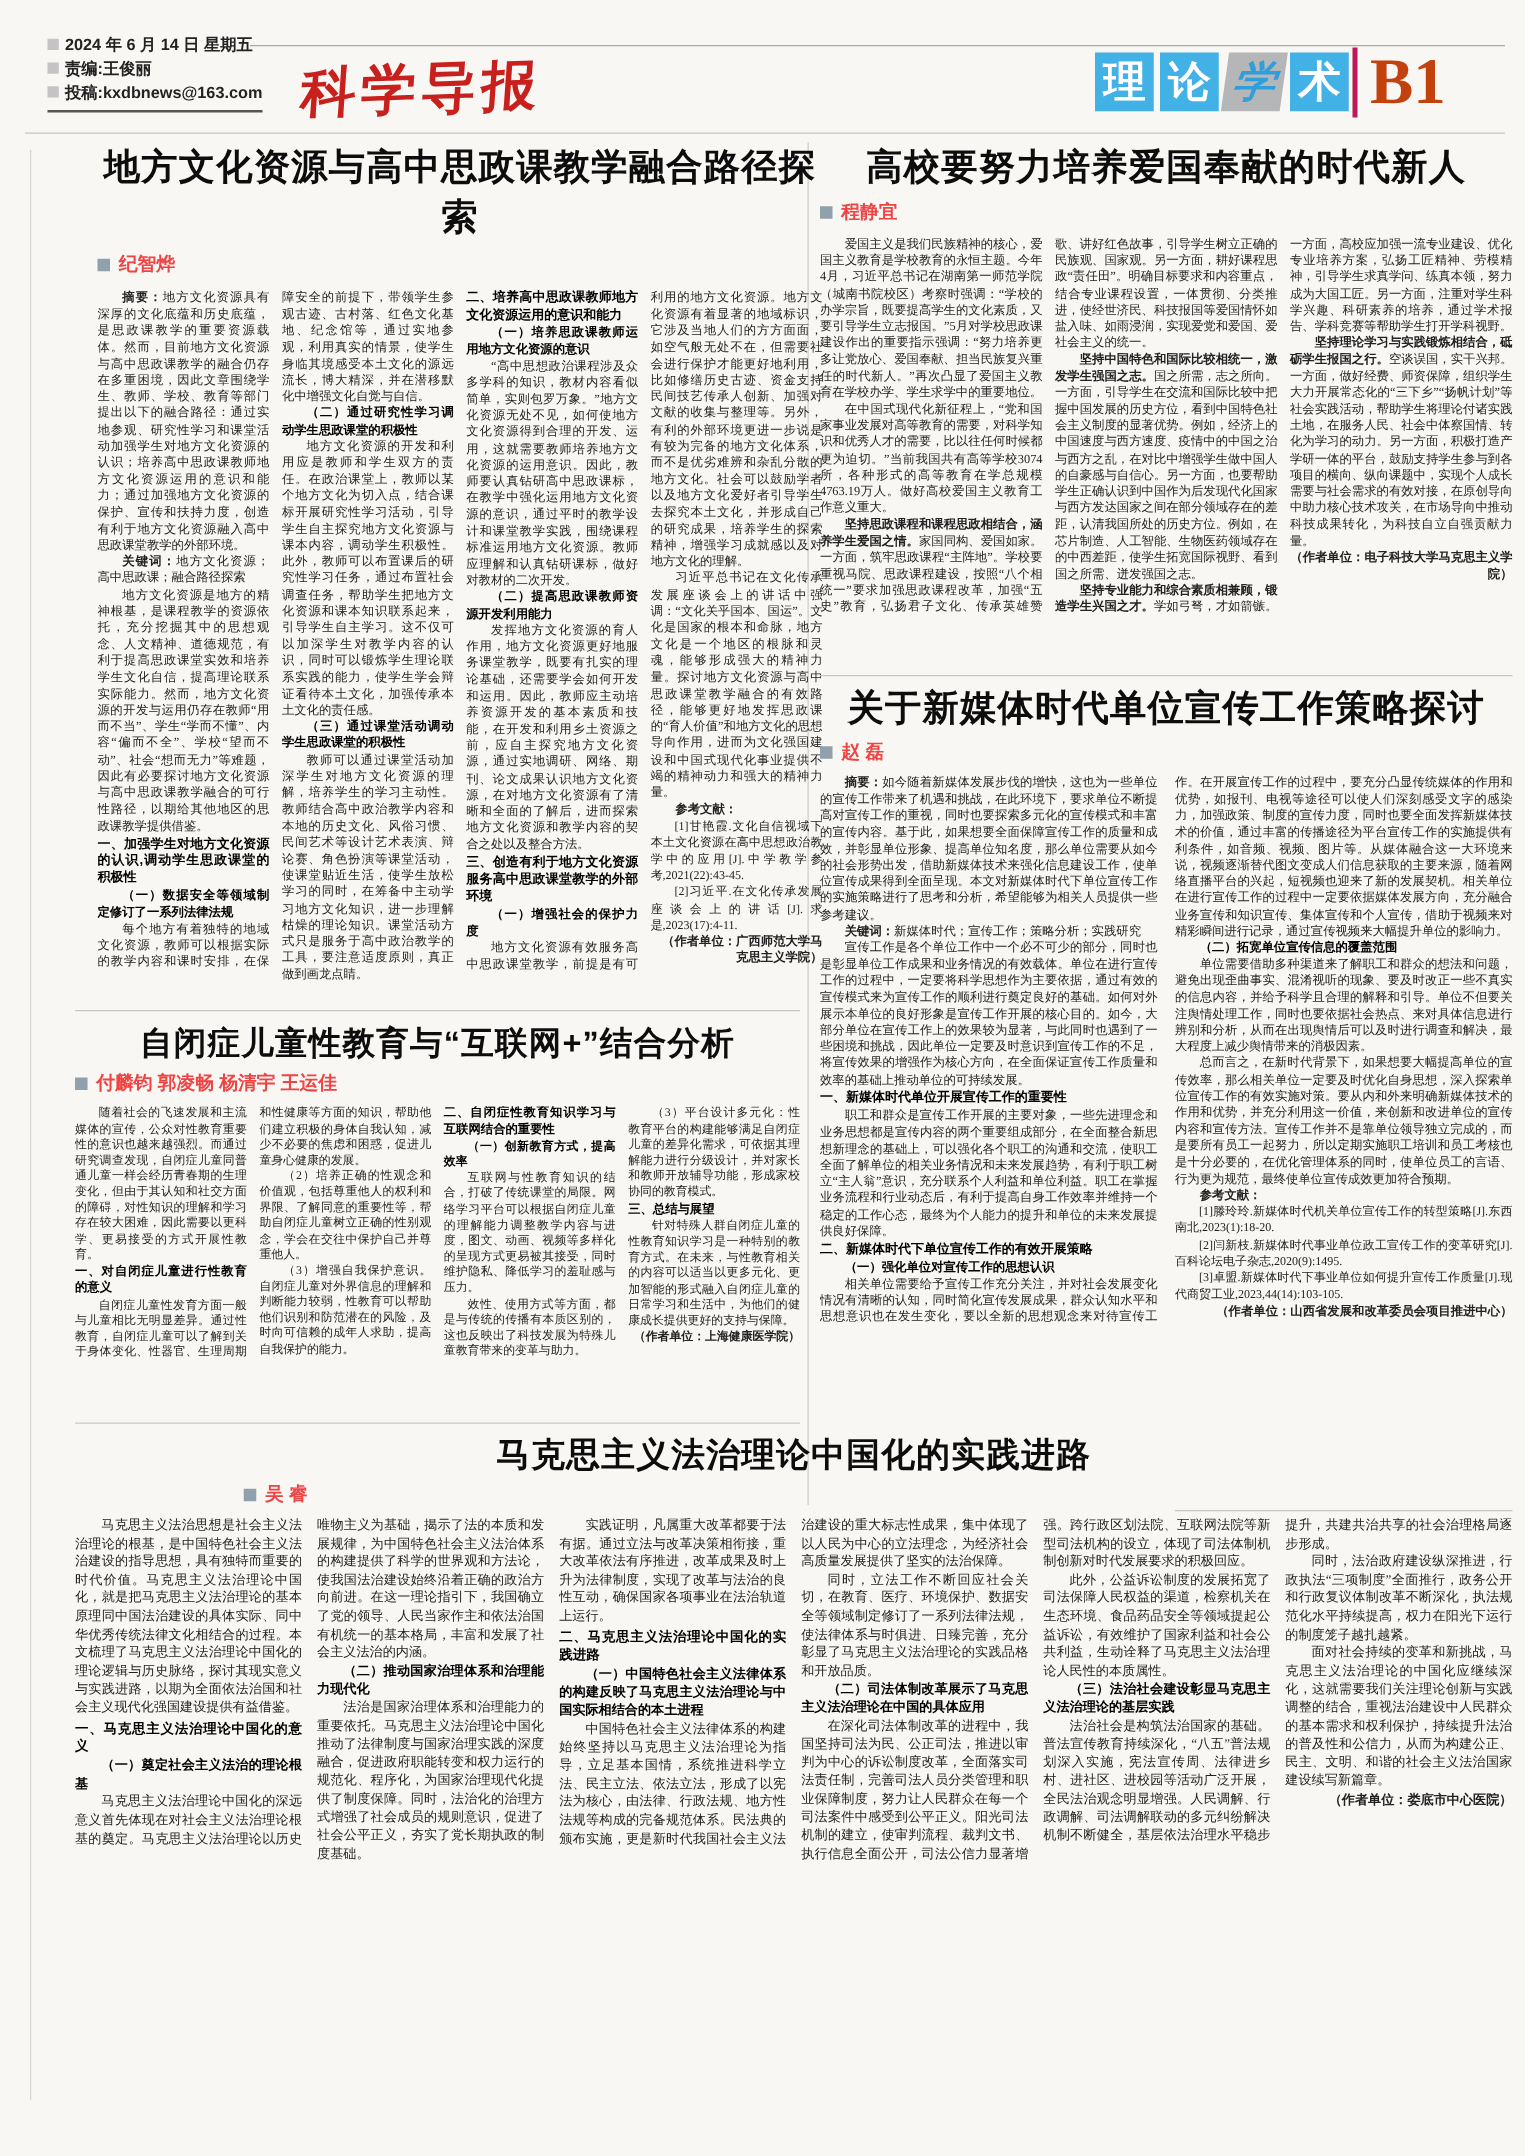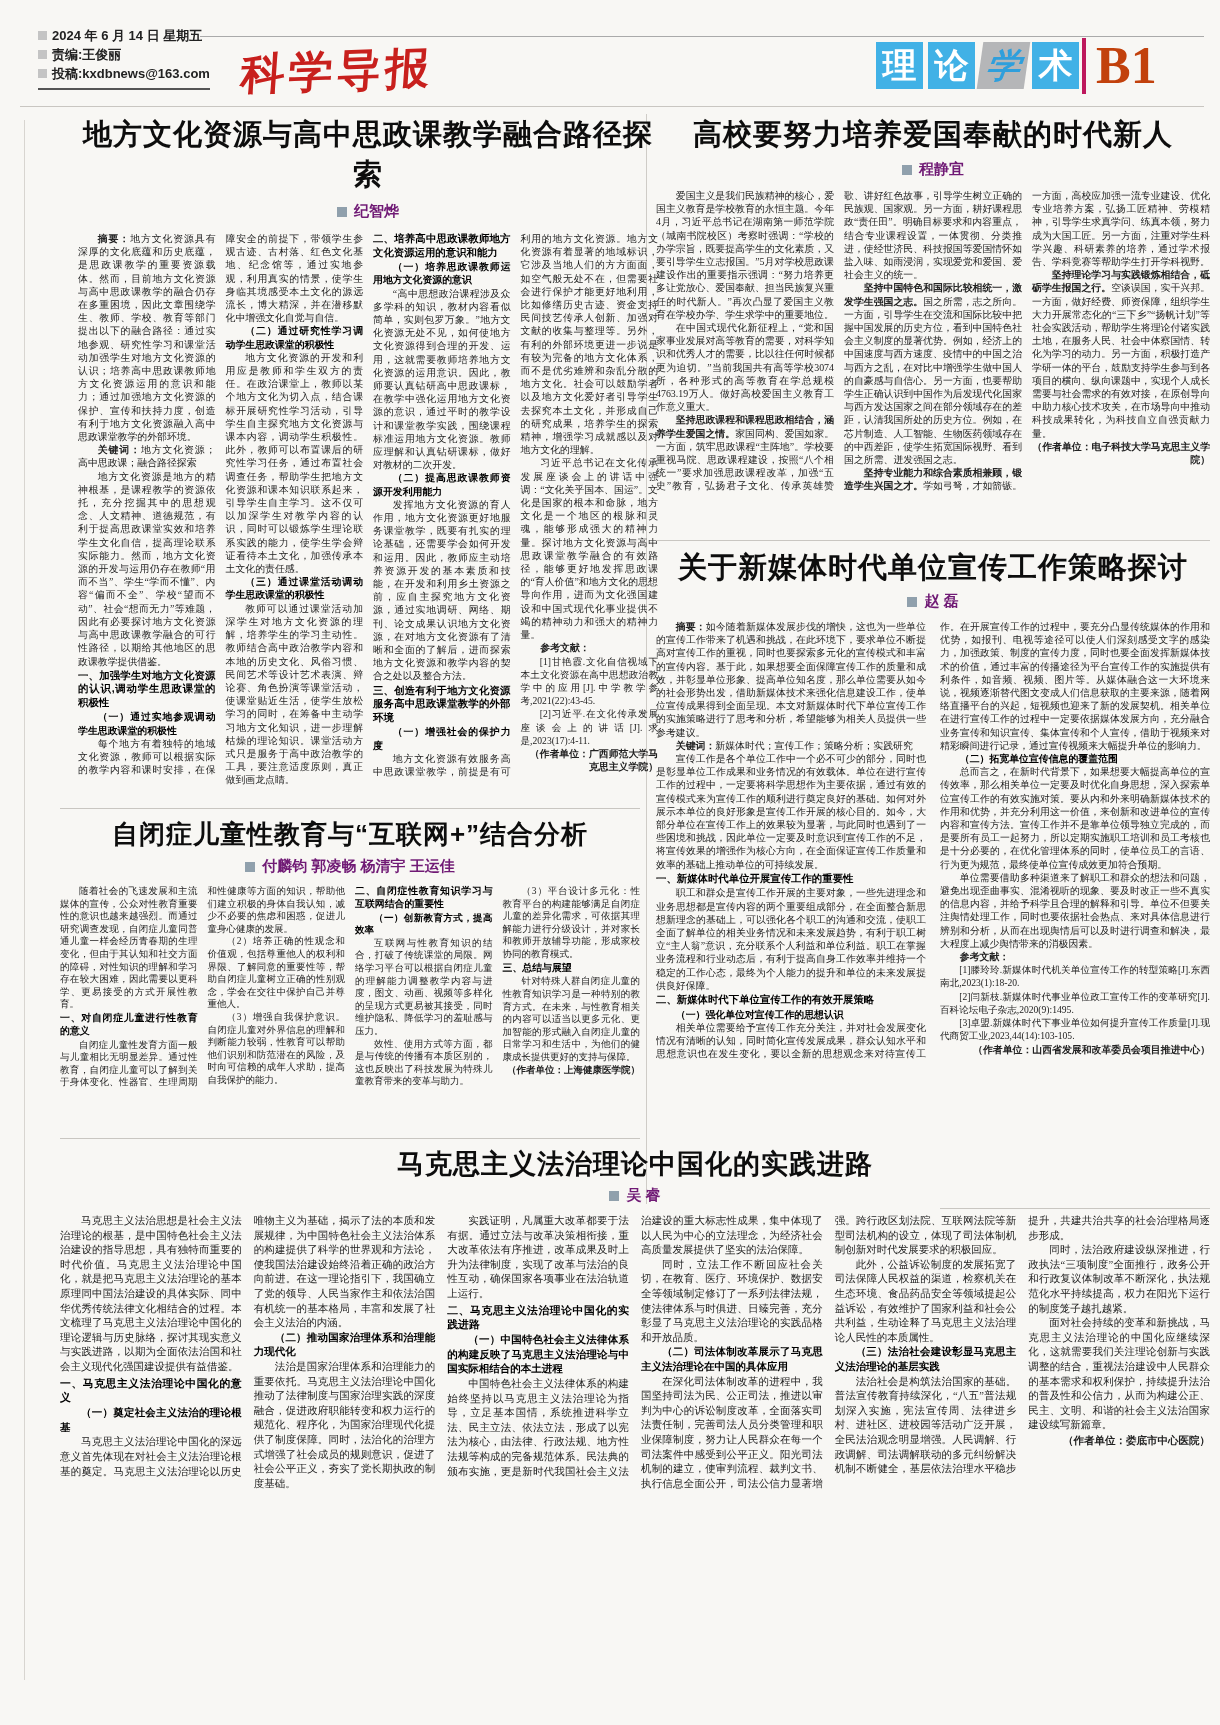--- a/index.html
+++ b/index.html
@@ -14,21 +14,21 @@
   .masthead{position:absolute;left:202px;top:42px;width:270px;text-align:center;font-size:44px;font-weight:900;color:#c8201d;letter-spacing:4px;transform:skewX(-6deg) rotate(-2deg);font-family:"Liberation Serif",serif;}
   .section-banner{position:absolute;left:876px;top:42px;display:flex;gap:5px;align-items:center;}
   .sec-sq{width:47px;height:47px;display:flex;align-items:center;justify-content:center;font-family:"Liberation Sans",sans-serif;font-size:34px;font-weight:bold;}
   .sec-blue{background:#41b1e6;color:#ffffff;}
   .sec-script{background:#b5b6b8;color:#2f9fdc;transform:skewX(-8deg);font-style:italic;}
   .pageno{position:absolute;left:1082px;top:38px;font-family:Liberation Serif, serif;font-size:52px;font-weight:bold;color:#c2410c;border-left:4px solid #be185d;padding-left:10px;line-height:56px;}
   .hdr-rule{position:absolute;left:20px;top:106px;width:1184px;height:1px;background:#c9c6c1;}
   
   .article{position:absolute;}
   .a-title{font-family:"Liberation Sans",sans-serif;font-weight:bold;color:#0d0d0d;text-align:center;letter-spacing:1px;}
-  .byline{display:flex;justify-content:center;align-items:center;gap:7px;font-family:"Liberation Sans",sans-serif;font-weight:bold;font-size:15px;color:#701a75;}
+  .byline{display:flex;justify-content:flex-start;align-items:center;gap:7px;font-family:"Liberation Sans",sans-serif;font-weight:bold;font-size:15px;color:#ef4444;}
   .sq-byline{display:inline-block;width:10px;height:10px;background:#90a0ac;}
   .flow{column-fill:balance;text-align:justify;overflow:hidden;}
   .flow p{margin:0;text-indent:2em;font-size:9.9px;line-height:13.2px;color:#222;}
   .flow .b-pb b{font-family:"Liberation Sans",sans-serif;}
   .flow .b-h1{font-family:"Liberation Sans",sans-serif;font-weight:bold;font-size:10.4px;line-height:13.6px;margin:1px 0;color:#000;}
   .flow .b-h2{font-weight:bold;font-size:9.9px;line-height:13.2px;text-indent:2em;color:#000;}
   .flow .b-refh{font-weight:bold;text-indent:2em;font-size:9.9px;line-height:13.2px;}
   .flow .b-ref{font-size:9.6px;}
   .flow .b-unit{text-align:right;text-indent:0;font-family:"Liberation Sans",sans-serif;font-weight:bold;}
   .hrule{position:absolute;height:1px;background:#c9c6c1;}
@@ -92,21 +92,21 @@
     <div class="a-title">地方文化资源与高中思政课教学融合路径探索</div>
     <div class="byline" style="margin-top:8px;">
         <span class="sq-byline"></span>
         <span>纪智烨</span>
       </div>
     <div class="flow">
         <p class="b-pb"><b>摘要：</b>地方文化资源具有深厚的文化底蕴和历史底蕴，是思政课教学的重要资源载体。然而，目前地方文化资源与高中思政课教学的融合仍存在多重困境，因此文章围绕学生、教师、学校、教育等部门提出以下的融合路径：通过实地参观、研究性学习和课堂活动加强学生对地方文化资源的认识；培养高中思政课教师地方文化资源运用的意识和能力；通过加强地方文化资源的保护、宣传和扶持力度，创造有利于地方文化资源融入高中思政课堂教学的外部环境。</p>
         <p class="b-pb"><b>关键词：</b>地方文化资源；高中思政课；融合路径探索</p>
         <p class="b-p">地方文化资源是地方的精神根基，是课程教学的资源依托，充分挖掘其中的思想观念、人文精神、道德规范，有利于提高思政课堂实效和培养学生文化自信，提高理论联系实际能力。然而，地方文化资源的开发与运用仍存在教师“用而不当”、学生“学而不懂”、内容“偏而不全”、学校“望而不动”、社会“想而无力”等难题，因此有必要探讨地方文化资源与高中思政课教学融合的可行性路径，以期给其他地区的思政课教学提供借鉴。</p>
         <div class="b-h1">一、加强学生对地方文化资源的认识,调动学生思政课堂的积极性</div>
-        <div class="b-h2">（一）通过实地参观调动学生思政课堂的积极性</div>
+        <div class="b-h2">（一）数据安全等领域制定修订了一系列法律法规</div>
         <p class="b-p">每个地方有着独特的地域文化资源，教师可以根据实际的教学内容和课时安排，在保障安全的前提下，带领学生参观古迹、古村落、红色文化基地、纪念馆等，通过实地参观，利用真实的情景，使学生身临其境感受本土文化的源远流长，博大精深，并在潜移默化中增强文化自觉与自信。</p>
         <div class="b-h2">（二）通过研究性学习调动学生思政课堂的积极性</div>
         <p class="b-p">地方文化资源的开发和利用应是教师和学生双方的责任。在政治课堂上，教师以某个地方文化为切入点，结合课标开展研究性学习活动，引导学生自主探究地方文化资源与课本内容，调动学生积极性。此外，教师可以布置课后的研究性学习任务，通过布置社会调查任务，帮助学生把地方文化资源和课本知识联系起来，引导学生自主学习。这不仅可以加深学生对教学内容的认识，同时可以锻炼学生理论联系实践的能力，使学生学会辩证看待本土文化，加强传承本土文化的责任感。</p>
         <div class="b-h2">（三）通过课堂活动调动学生思政课堂的积极性</div>
         <p class="b-p">教师可以通过课堂活动加深学生对地方文化资源的理解，培养学生的学习主动性。教师结合高中政治教学内容和本地的历史文化、风俗习惯、民间艺术等设计艺术表演、辩论赛、角色扮演等课堂活动，使课堂贴近生活，使学生放松学习的同时，在筹备中主动学习地方文化知识，进一步理解枯燥的理论知识。课堂活动方式只是服务于高中政治教学的工具，要注意适度原则，真正做到画龙点睛。</p>
         <div class="b-h1">二、培养高中思政课教师地方文化资源运用的意识和能力</div>
         <div class="b-h2">（一）培养思政课教师运用地方文化资源的意识</div>
         <p class="b-p">“高中思想政治课程涉及众多学科的知识，教材内容看似简单，实则包罗万象。”地方文化资源无处不见，如何使地方文化资源得到合理的开发、运用，这就需要教师培养地方文化资源的运用意识。因此，教师要认真钻研高中思政课标，在教学中强化运用地方文化资源的意识，通过平时的教学设计和课堂教学实践，围绕课程标准运用地方文化资源。教师应理解和认真钻研课标，做好对教材的二次开发。</p>
         <div class="b-h2">（二）提高思政课教师资源开发利用能力</div>
         <p class="b-p">发挥地方文化资源的育人作用，地方文化资源更好地服务课堂教学，既要有扎实的理论基础，还需要学会如何开发和运用。因此，教师应主动培养资源开发的基本素质和技能，在开发和利用乡土资源之前，应自主探究地方文化资源，通过实地调研、网络、期刊、论文成果认识地方文化资源，在对地方文化资源有了清晰和全面的了解后，进而探索地方文化资源和教学内容的契合之处以及整合方法。</p>
@@ -149,22 +149,22 @@
     <div class="flow">
         <p class="b-pb"><b>摘要：</b>如今随着新媒体发展步伐的增快，这也为一些单位的宣传工作带来了机遇和挑战，在此环境下，要求单位不断提高对宣传工作的重视，同时也要探索多元化的宣传模式和丰富的宣传内容。基于此，如果想要全面保障宣传工作的质量和成效，并彰显单位形象、提高单位知名度，那么单位需要从如今的社会形势出发，借助新媒体技术来强化信息建设工作，使单位宣传成果得到全面呈现。本文对新媒体时代下单位宣传工作的实施策略进行了思考和分析，希望能够为相关人员提供一些参考建议。</p>
         <p class="b-pb"><b>关键词：</b>新媒体时代；宣传工作；策略分析；实践研究</p>
         <p class="b-p">宣传工作是各个单位工作中一个必不可少的部分，同时也是彰显单位工作成果和业务情况的有效载体。单位在进行宣传工作的过程中，一定要将科学思想作为主要依据，通过有效的宣传模式来为宣传工作的顺利进行奠定良好的基础。如何对外展示本单位的良好形象是宣传工作开展的核心目的。如今，大部分单位在宣传工作上的效果较为显著，与此同时也遇到了一些困境和挑战，因此单位一定要及时意识到宣传工作的不足，将宣传效果的增强作为核心方向，在全面保证宣传工作质量和效率的基础上推动单位的可持续发展。</p>
         <div class="b-h1">一、新媒体时代单位开展宣传工作的重要性</div>
         <p class="b-p">职工和群众是宣传工作开展的主要对象，一些先进理念和业务思想都是宣传内容的两个重要组成部分，在全面整合新思想新理念的基础上，可以强化各个职工的沟通和交流，使职工全面了解单位的相关业务情况和未来发展趋势，有利于职工树立“主人翁”意识，充分联系个人利益和单位利益。职工在掌握业务流程和行业动态后，有利于提高自身工作效率并维持一个稳定的工作心态，最终为个人能力的提升和单位的未来发展提供良好保障。</p>
         <div class="b-h1">二、新媒体时代下单位宣传工作的有效开展策略</div>
         <div class="b-h2">（一）强化单位对宣传工作的思想认识</div>
         <p class="b-p">相关单位需要给予宣传工作充分关注，并对社会发展变化情况有清晰的认知，同时简化宣传发展成果，群众认知水平和思想意识也在发生变化，要以全新的思想观念来对待宣传工作。在开展宣传工作的过程中，要充分凸显传统媒体的作用和优势，如报刊、电视等途径可以使人们深刻感受文字的感染力，加强政策、制度的宣传力度，同时也要全面发挥新媒体技术的价值，通过丰富的传播途径为平台宣传工作的实施提供有利条件，如音频、视频、图片等。从媒体融合这一大环境来说，视频逐渐替代图文变成人们信息获取的主要来源，随着网络直播平台的兴起，短视频也迎来了新的发展契机。相关单位在进行宣传工作的过程中一定要依据媒体发展方向，充分融合业务宣传和知识宣传、集体宣传和个人宣传，借助于视频来对精彩瞬间进行记录，通过宣传视频来大幅提升单位的影响力。</p>
         <div class="b-h2">（二）拓宽单位宣传信息的覆盖范围</div>
+        <p class="b-p">单位需要借助多种渠道来了解职工和群众的想法和问题，避免出现歪曲事实、混淆视听的现象、要及时改正一些不真实的信息内容，并给予科学且合理的解释和引导。单位不但要关注舆情处理工作，同时也要依据社会热点、来对具体信息进行辨别和分析，从而在出现舆情后可以及时进行调查和解决，最大程度上减少舆情带来的消极因素。</p>
         <p class="b-p">总而言之，在新时代背景下，如果想要大幅提高单位的宣传效率，那么相关单位一定要及时优化自身思想，深入探索单位宣传工作的有效实施对策。要从内和外来明确新媒体技术的作用和优势，并充分利用这一价值，来创新和改进单位的宣传内容和宣传方法。宣传工作并不是靠单位领导独立完成的，而是要所有员工一起努力，所以定期实施职工培训和员工考核也是十分必要的，在优化管理体系的同时，使单位员工的言语、行为更为规范，最终使单位宣传成效更加符合预期。</p>
-        <p class="b-p">单位需要借助多种渠道来了解职工和群众的想法和问题，避免出现歪曲事实、混淆视听的现象、要及时改正一些不真实的信息内容，并给予科学且合理的解释和引导。单位不但要关注舆情处理工作，同时也要依据社会热点、来对具体信息进行辨别和分析，从而在出现舆情后可以及时进行调查和解决，最大程度上减少舆情带来的消极因素。</p>
         <p class="b-refh">参考文献：</p>
         <p class="b-ref">[1]滕玲玲.新媒体时代机关单位宣传工作的转型策略[J].东西南北,2023(1):18-20.</p>
         <p class="b-ref">[2]闫新枝.新媒体时代事业单位政工宣传工作的变革研究[J].百科论坛电子杂志,2020(9):1495.</p>
         <p class="b-ref">[3]卓盟.新媒体时代下事业单位如何提升宣传工作质量[J].现代商贸工业,2023,44(14):103-105.</p>
         <p class="b-unit">（作者单位：山西省发展和改革委员会项目推进中心）</p>
       </div>
   </div>
 
   <div class="hrule" style="left:60px;top:808px;width:580px;"></div>
 

